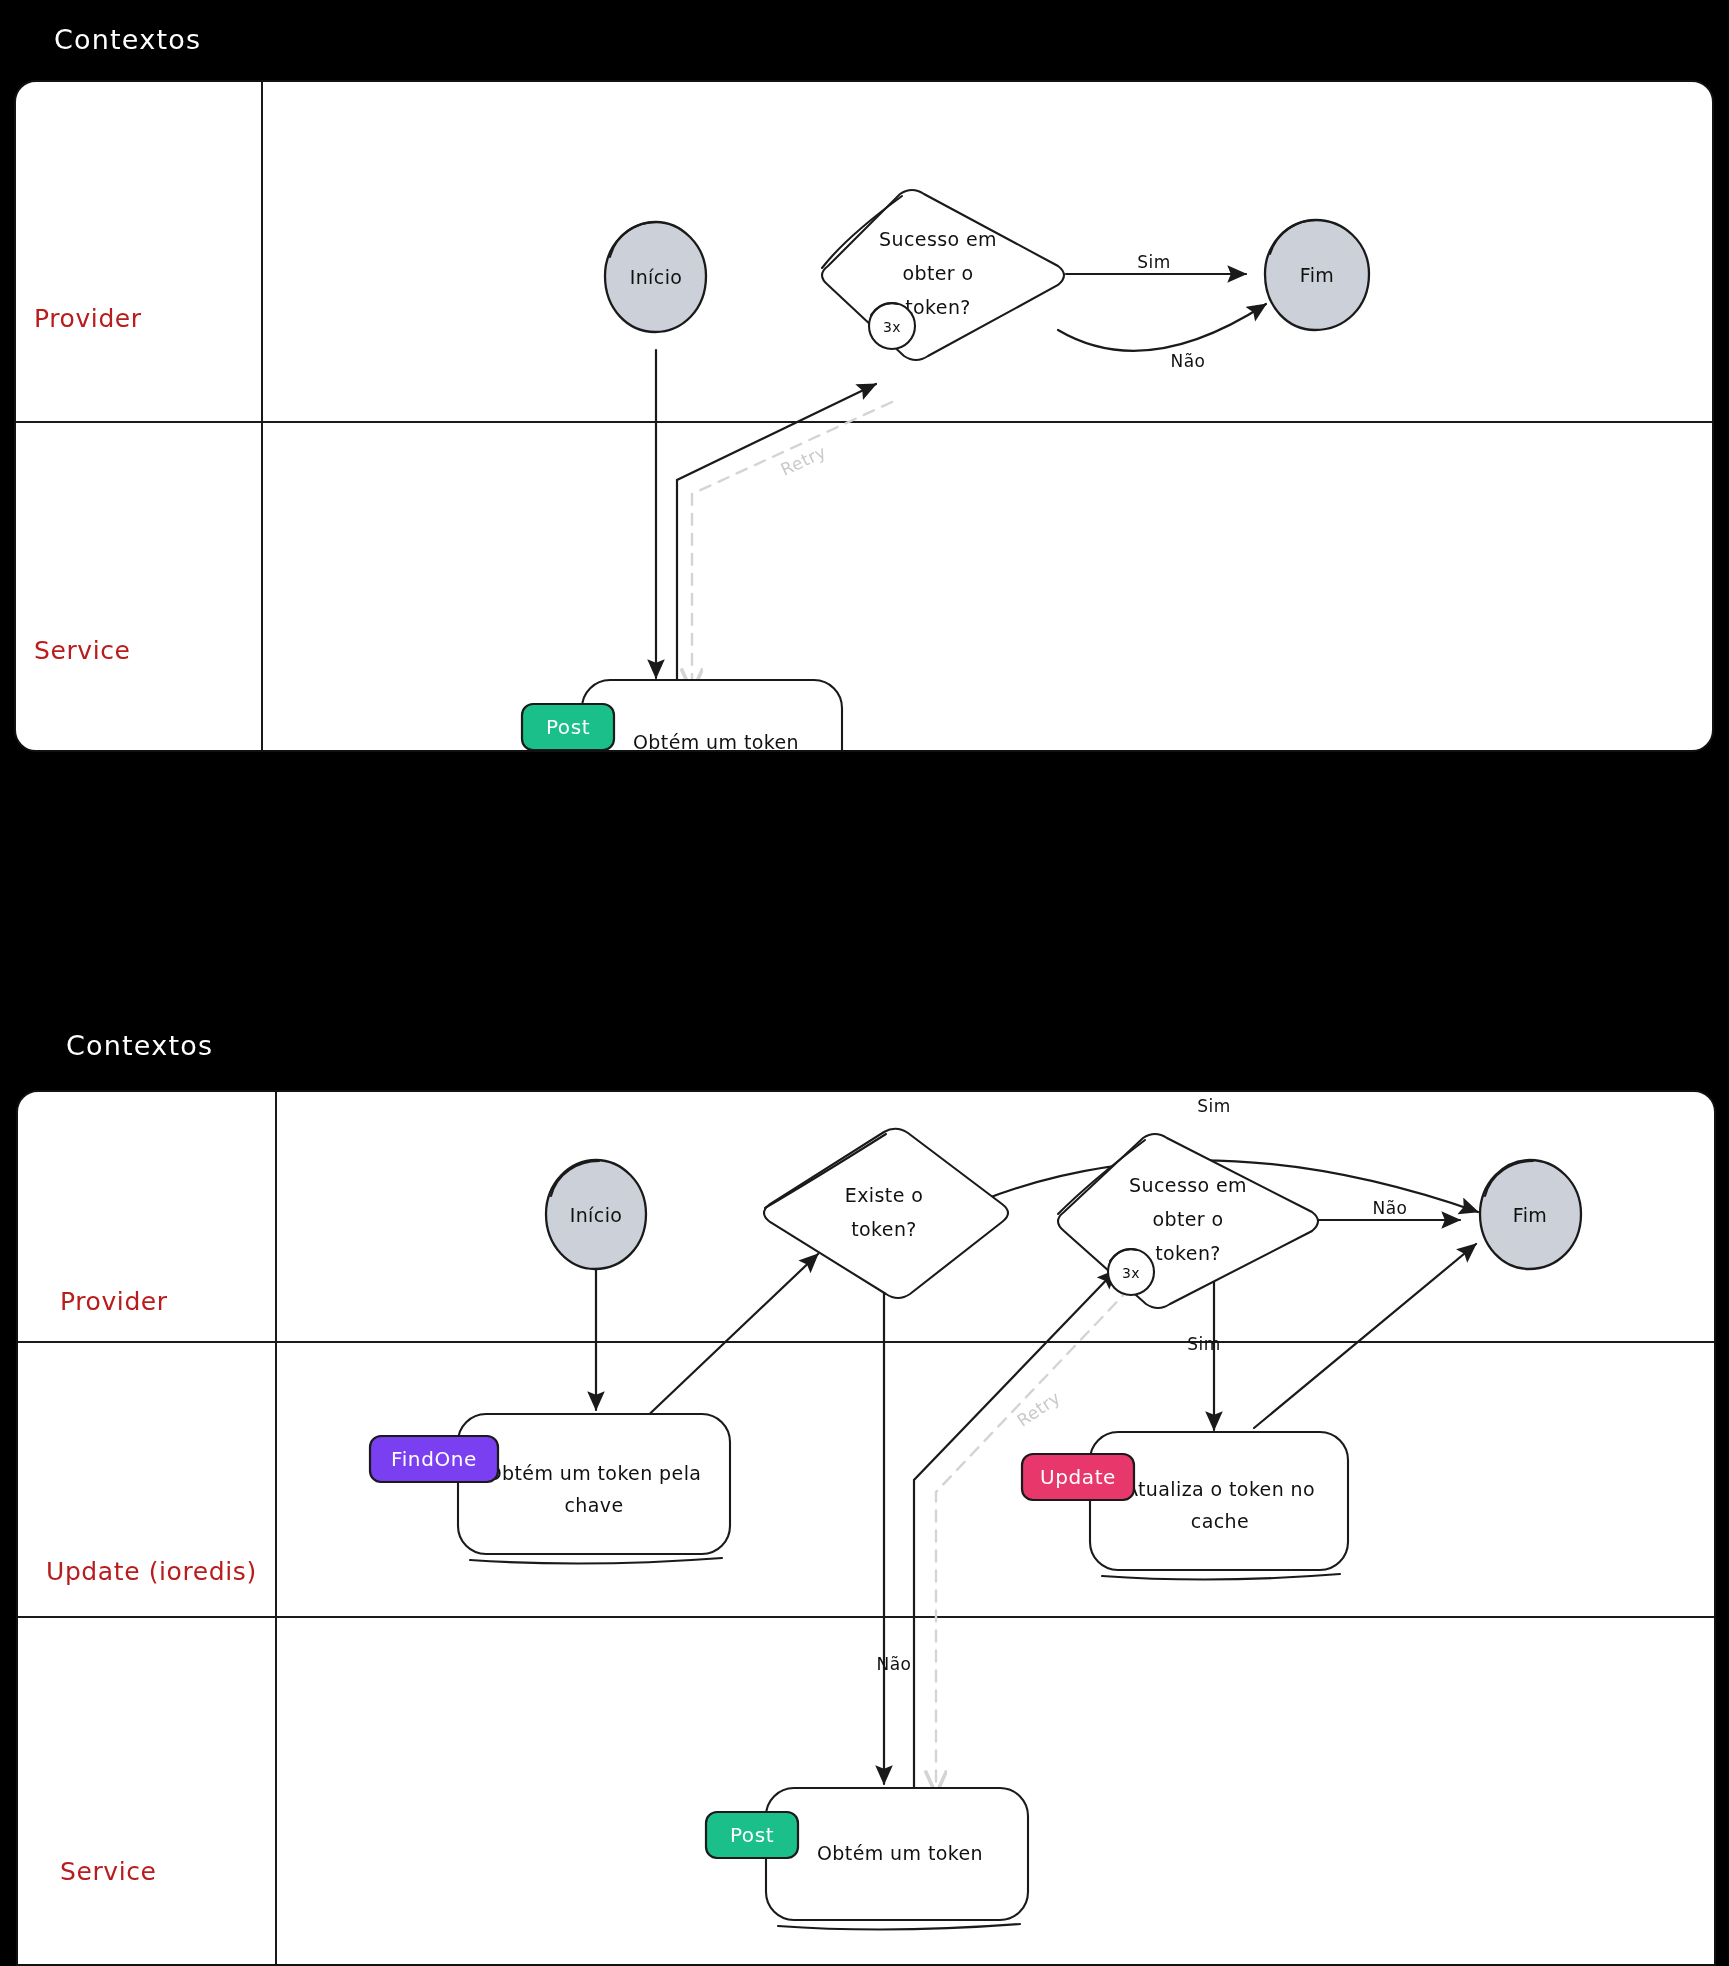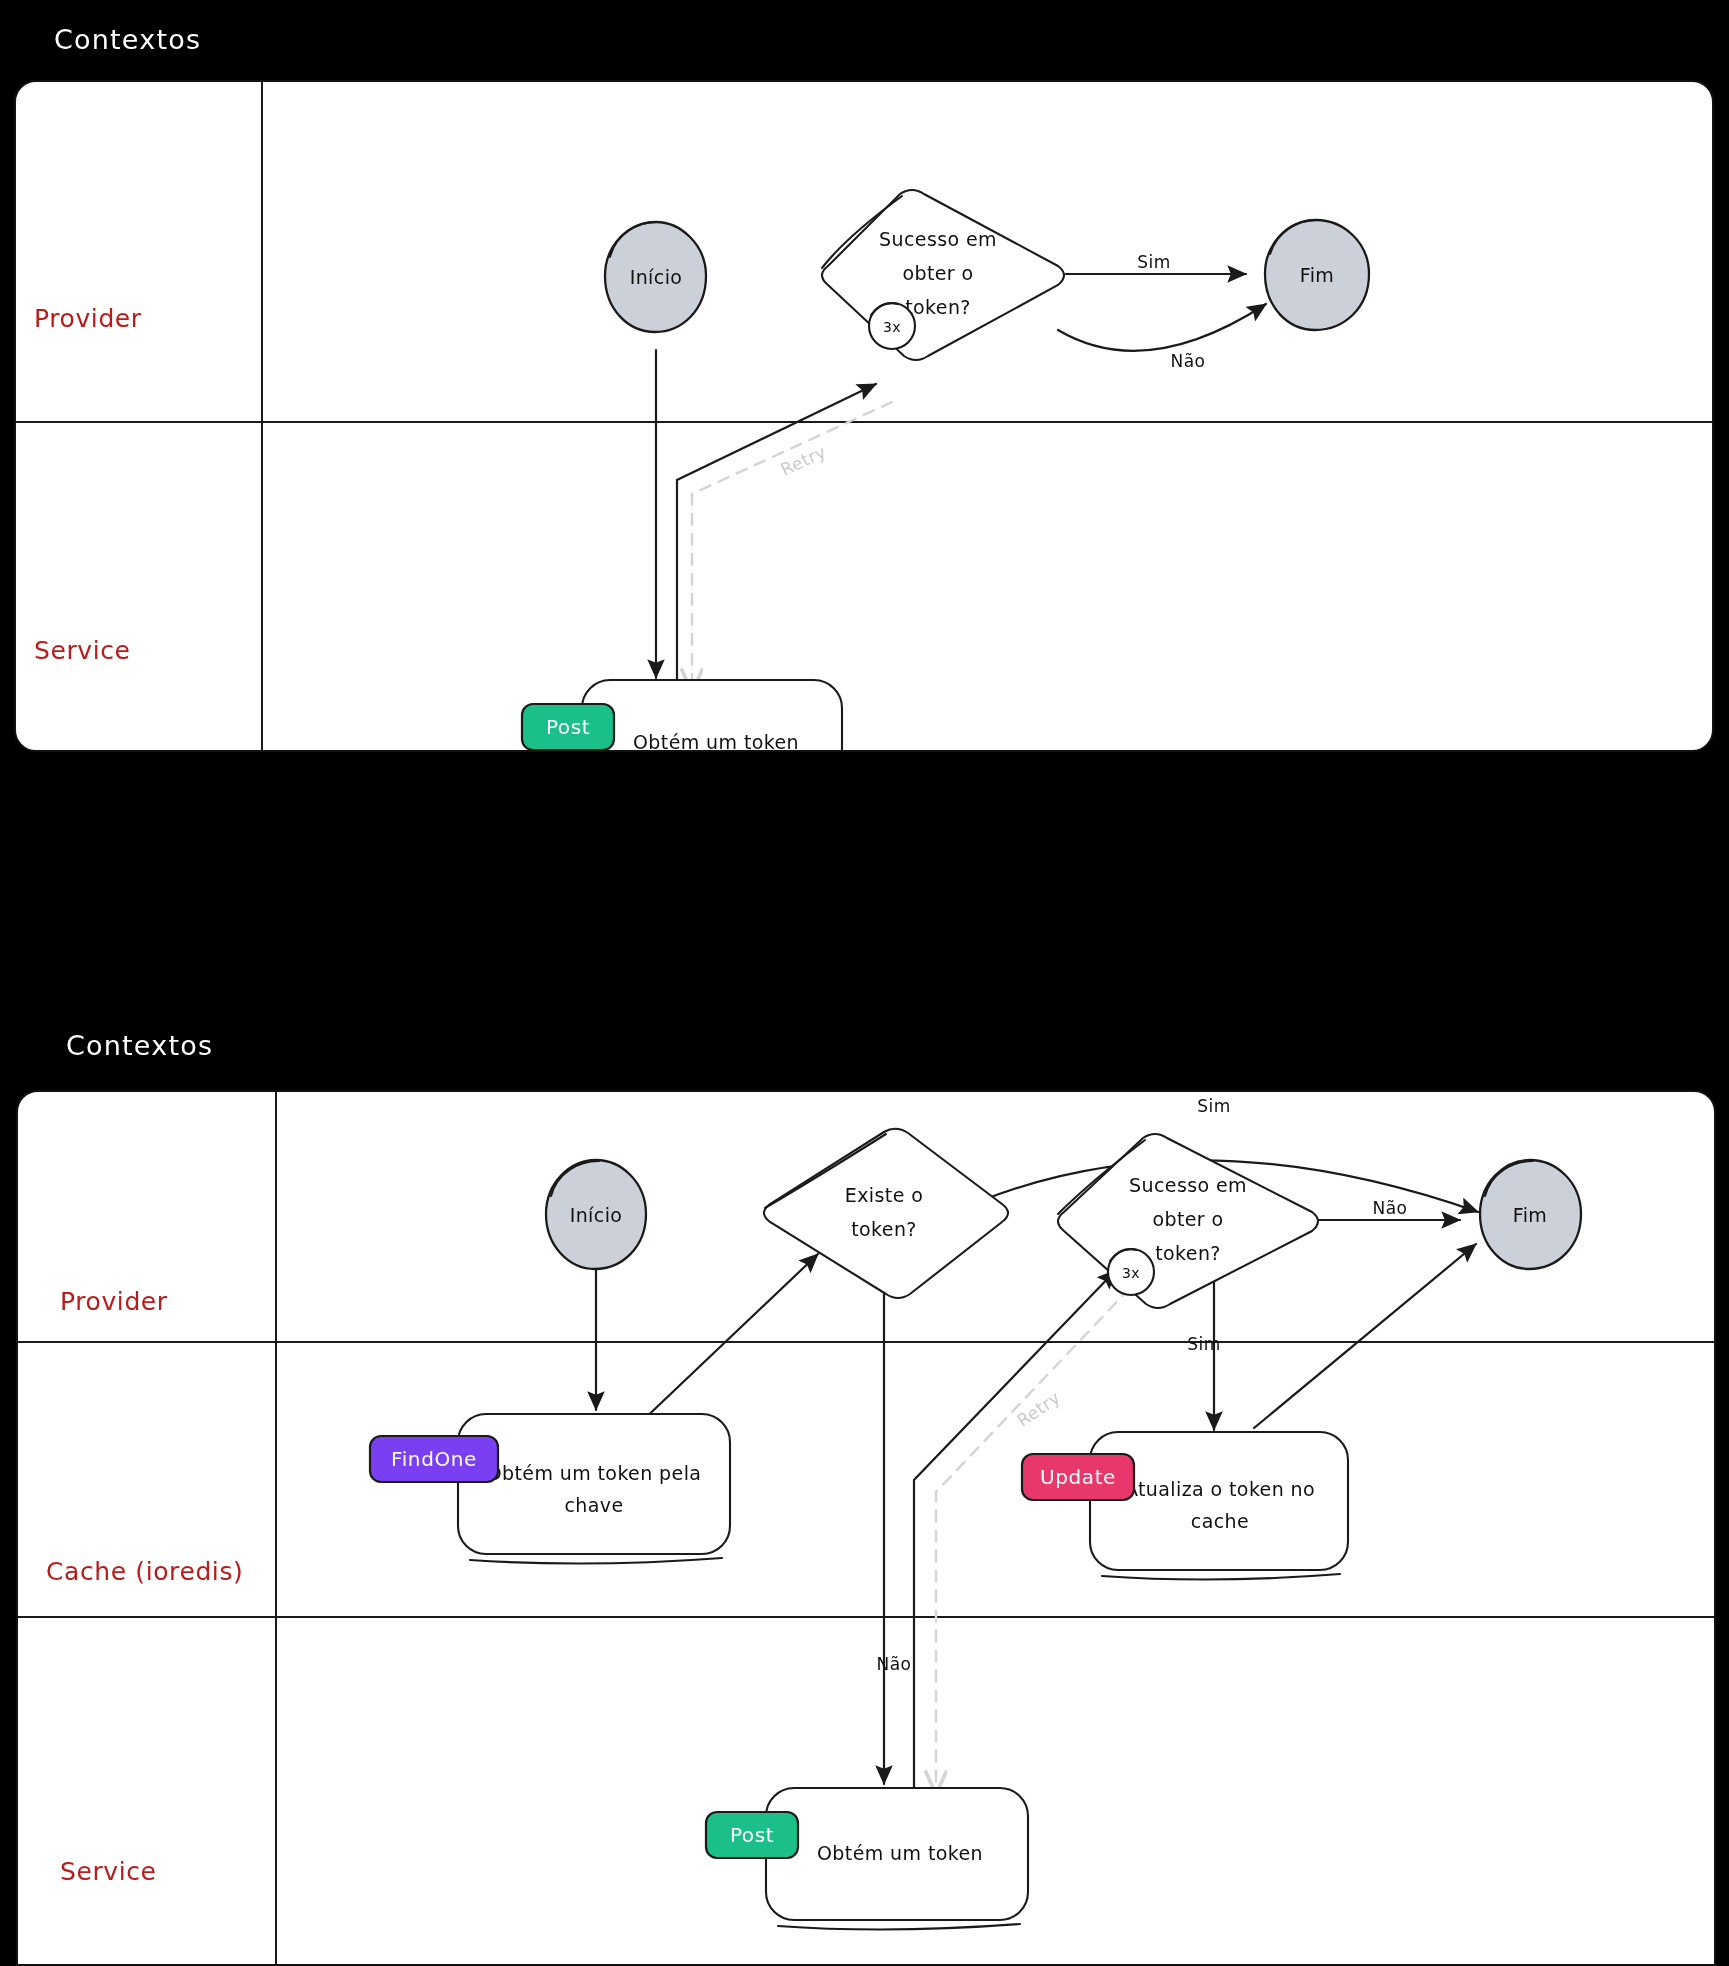--- a/index.html
+++ b/index.html
@@ -156,21 +156,21 @@
   </div>
 </div>
 
 <div class="diagram-block" id="diagram-2">
 
   <div class="board-title" style="left:66px; top:30px;">Contextos</div>
 
   <div class="board" style="left:16px; top:90px; width:1700px; height:876px; border-bottom-left-radius:0; border-bottom-right-radius:0;">
 
     <div class="lane-label" style="left:42px; top:195px;">Provider</div>
-    <div class="lane-label" style="left:28px; top:465px;">Cache (ioredis)</div>
+    <div class="lane-label" style="left:28px; top:465px;">Update (ioredis)</div>
     <div class="lane-label" style="left:42px; top:765px;">Service</div>
 
     <svg class="layer" width="1700" height="876" viewBox="0 0 1700 876">
       <defs>
         <marker id="ah2" markerWidth="11" markerHeight="11" refX="8.5" refY="4" orient="auto" markerUnits="strokeWidth">
           <path d="M0,0 L9,4 L0,8 L1.6,4 Z" fill="#1a1a1a"></path>
         </marker>
         <marker id="ah2g" markerWidth="13" markerHeight="13" refX="9" refY="4.5" orient="auto" markerUnits="strokeWidth">
           <path d="M0,0 L10,4.5 L0,9" fill="none" stroke="#d4d4d4" stroke-width="1.5"></path>
         </marker>

